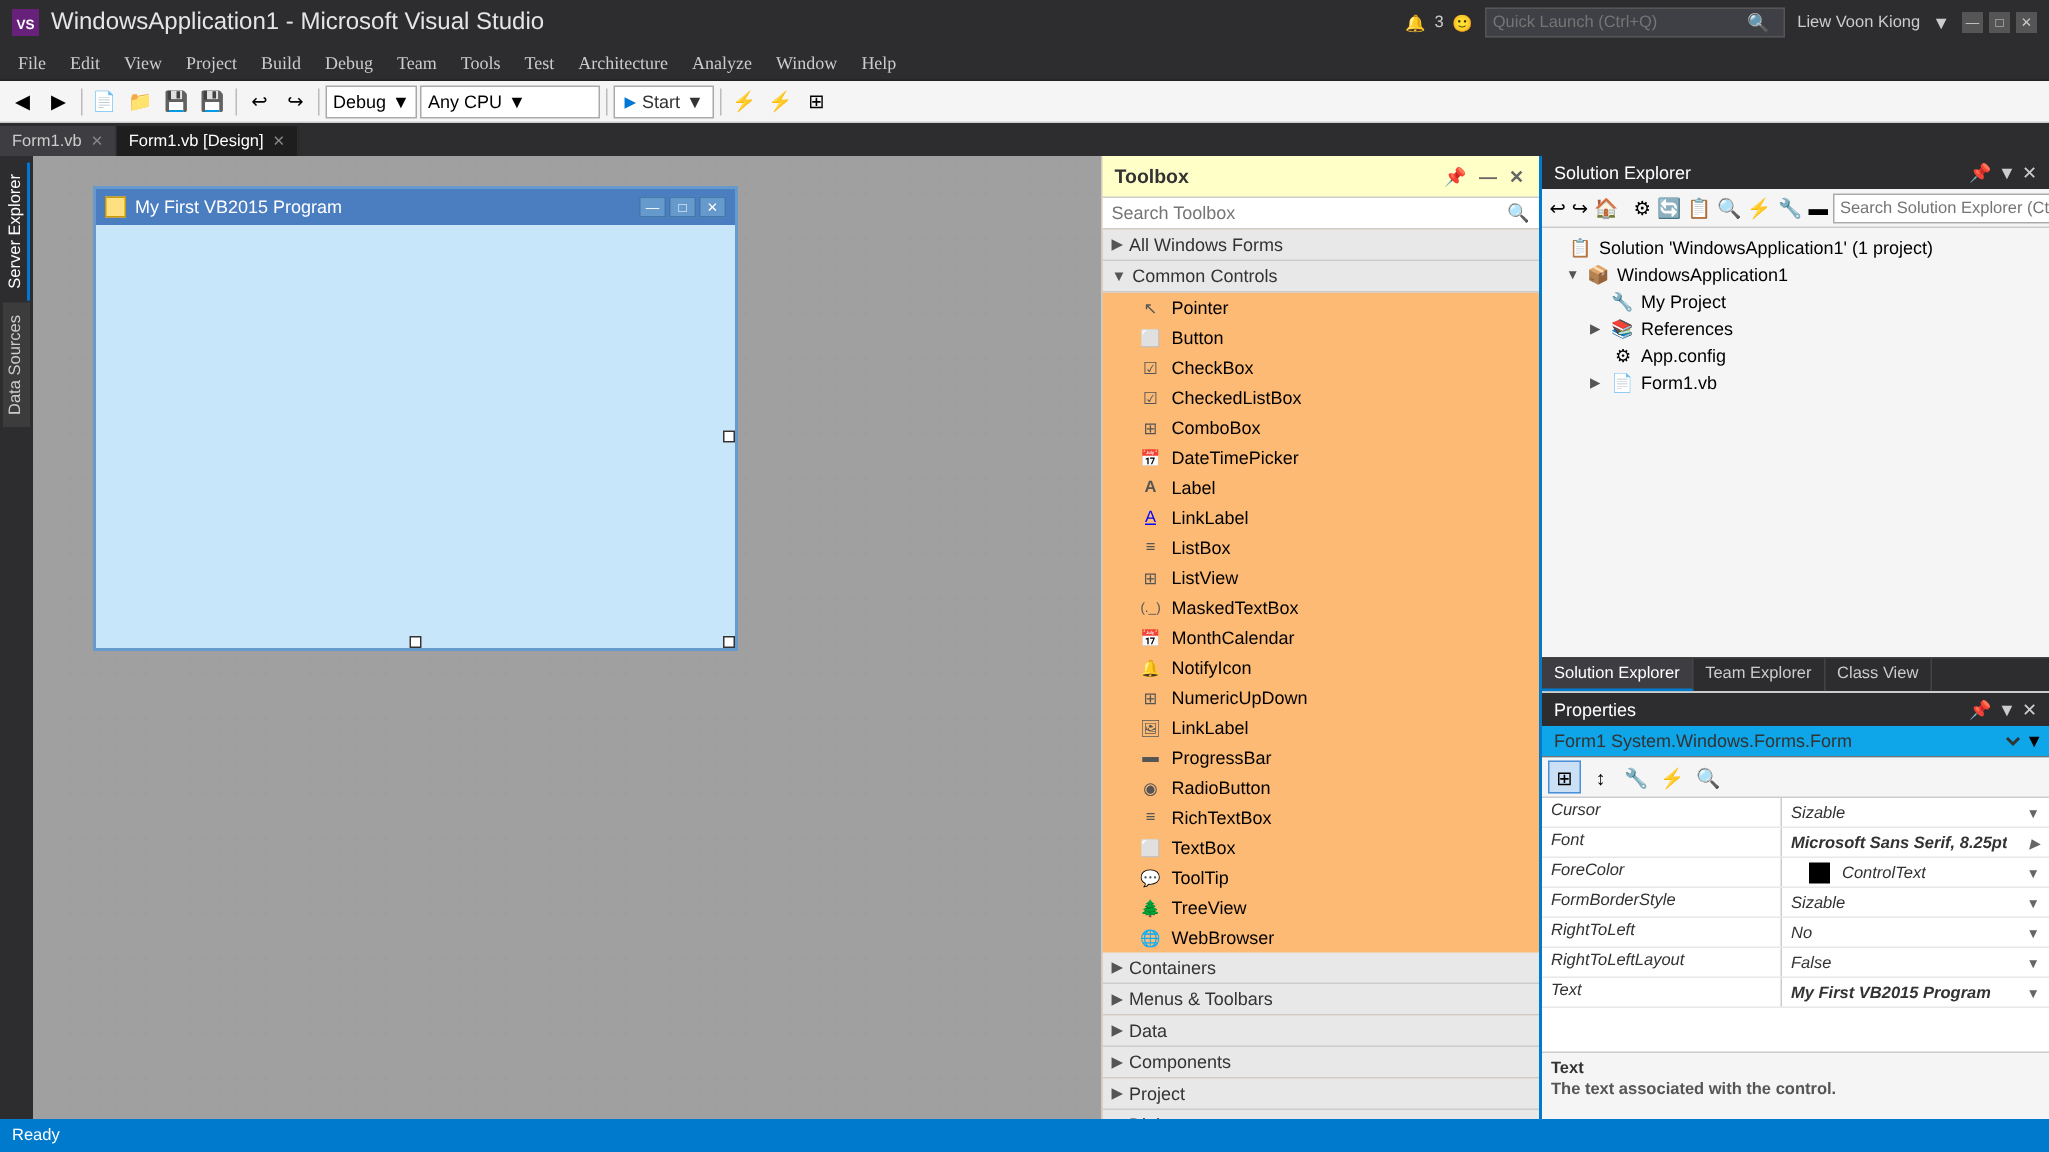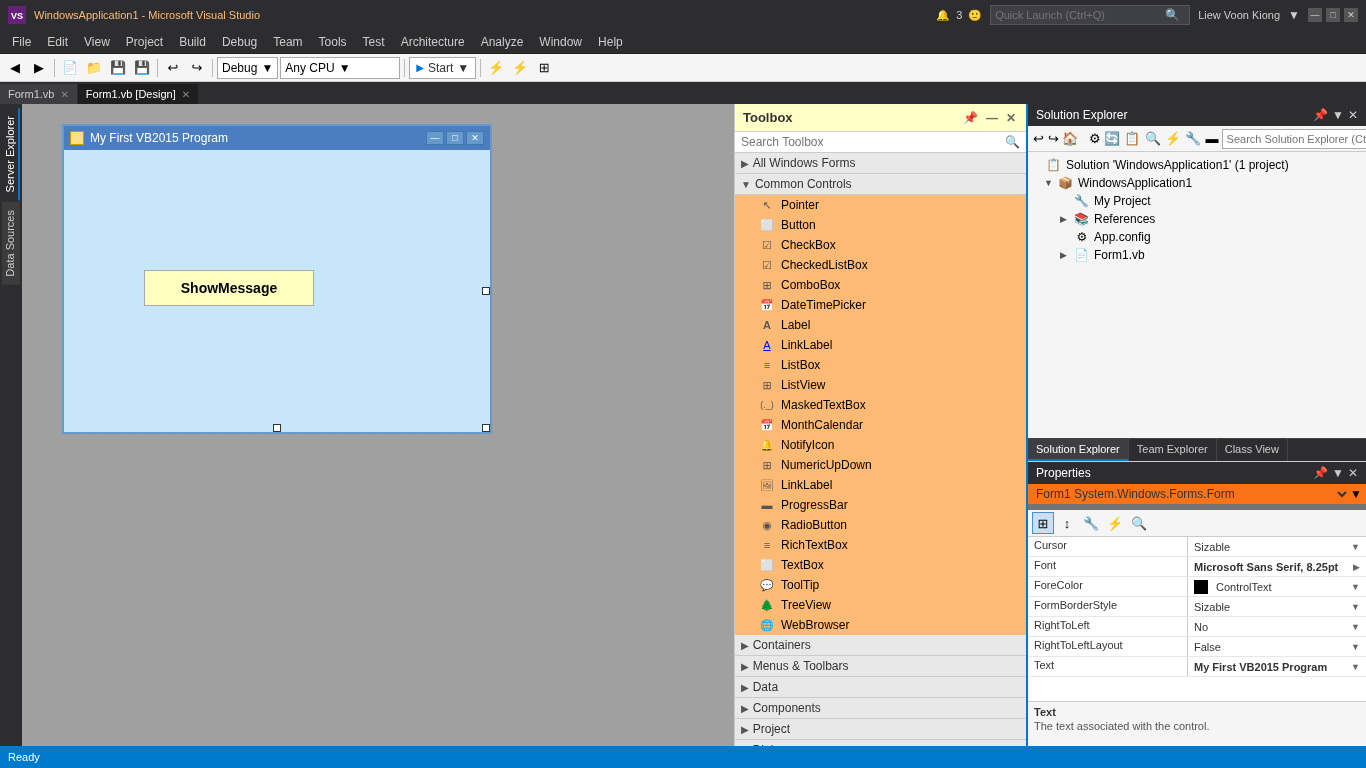--- a/index.html
+++ b/index.html
@@ -2,32 +2,32 @@
 <html><head>
   <meta charset="utf-8">
   <style>
     * { margin: 0; padding: 0; box-sizing: border-box; }
     body { font-family: 'Segoe UI', sans-serif; font-size: 12px; background: #f0f0f0; overflow: hidden; width: 1366px; height: 768px; }
 
     
     .title-bar { background: #2d2d30; color: #fff; height: 30px; display: flex; align-items: center; padding: 0 8px; justify-content: space-between; }
     .title-bar-left { display: flex; align-items: center; gap: 8px; }
     .title-bar-logo { width: 18px; height: 18px; background: #68217a; display: flex; align-items: center; justify-content: center; font-size: 10px; color: #fff; font-weight: bold; }
-    .title-bar-title { font-size: 11px; color: #fdba74; }
+    .title-bar-title { font-size: 16px; color: #e5e5e5; }
     .title-bar-right { display: flex; align-items: center; gap: 8px; }
     .title-bar-icons { display: flex; align-items: center; gap: 4px; }
     .title-icon { width: 14px; height: 14px; background: #555; display: flex; align-items: center; justify-content: center; font-size: 9px; color: #ccc; cursor: pointer; }
     .notification-area { display: flex; align-items: center; gap: 6px; color: #ccc; font-size: 11px; }
     .launch-box { display: flex; align-items: center; background: #3f3f46; border: 1px solid #555; height: 20px; width: 200px; }
     .launch-box input { background: transparent; border: none; color: #ccc; font-size: 11px; width: 170px; padding: 0 4px; outline: none; }
     .launch-box-icon { color: #888; padding: 0 4px; }
 
     
     .menu-bar { background: #2d2d30; color: #ccc; height: 24px; display: flex; align-items: center; padding: 0 4px; border-bottom: 1px solid #222; }
-    .menu-item { padding: 2px 8px; font-size: 12px; cursor: pointer; height: 24px; line-height: 20px; }
+    .menu-item { padding: 2px 8px; font-size: 12px; cursor: pointer; height: 24px; line-height: 20px; font-family: Liberation Serif, serif; }
 
     
     .toolbar { background: #f5f5f5; height: 28px; display: flex; align-items: center; padding: 0 4px; border-bottom: 1px solid #ccc; gap: 2px; }
     .toolbar-btn { width: 22px; height: 22px; display: flex; align-items: center; justify-content: center; font-size: 13px; cursor: pointer; border: 1px solid transparent; background: transparent; }
     .toolbar-sep { width: 1px; height: 18px; background: #bbb; margin: 0 2px; }
     .toolbar-dropdown { display: flex; align-items: center; background: #fff; border: 1px solid #aaa; height: 22px; padding: 0 4px; font-size: 12px; cursor: pointer; gap: 4px; }
     .start-btn { display: flex; align-items: center; background: #fff; border: 1px solid #aaa; height: 22px; padding: 0 6px; font-size: 12px; cursor: pointer; gap: 4px; color: #333; }
     .start-triangle { color: #0077d4; font-size: 10px; }
 
     
@@ -91,36 +91,36 @@
     .tree-icon { font-size: 12px; width: 16px; text-align: center; }
 
     
     .solution-tabs { display: flex; background: #2d2d30; border-top: 1px solid #444; }
     .solution-tab { padding: 4px 8px; font-size: 11px; color: #ccc; cursor: pointer; border-right: 1px solid #444; }
     .solution-tab.active { background: #3e3e42; color: #fff; border-bottom: 2px solid #007acc; }
 
     
     .properties-panel { height: 300px; background: #fff; border-top: 1px solid #ccc; display: flex; flex-direction: column; }
     .properties-header { background: #2d2d30; height: 22px; display: flex; align-items: center; padding: 0 8px; color: #fff; font-size: 12px; justify-content: space-between; }
-    .properties-object { display: flex; align-items: center; padding: 2px 4px; border-bottom: 6px solid #737373; background: #f97316; justify-content: center; }
+    .properties-object { display: flex; align-items: center; padding: 2px 4px; border-bottom: 1px solid #737373; background: #0ea5e9; justify-content: center; }
     .properties-object select { flex: 1; border: none; background: transparent; font-size: 12px; color: #333; outline: none; }
     .properties-toolbar { display: flex; gap: 2px; padding: 2px 4px; border-bottom: 1px solid #ccc; background: #f5f5f5; }
     .prop-tool-btn { width: 22px; height: 22px; display: flex; align-items: center; justify-content: center; font-size: 13px; cursor: pointer; border: 1px solid transparent; }
     .prop-tool-btn.active { background: #cce0f5; border-color: #4a90d9; }
-    .properties-list { flex: 1; overflow-y: auto; font-size: 11px; }
+    .properties-list { flex: 1; overflow-y: auto; font-size: 11px; font-style: italic; }
     .prop-row { display: flex; border-bottom: 1px solid #e8e8e8; height: 20px; }
     .prop-name { width: 160px; padding: 2px 6px; border-right: 1px solid #ccc; color: #333; overflow: hidden; white-space: nowrap; flex-shrink: 0; }
     .prop-value { flex: 1; padding: 2px 6px; color: #333; overflow: hidden; white-space: nowrap; display: flex; align-items: center; justify-content: space-between; }
     .prop-value-text { overflow: hidden; text-overflow: ellipsis; white-space: nowrap; }
     .prop-value-bold { font-weight: bold; }
     .prop-color-swatch { width: 14px; height: 14px; background: #000; display: inline-block; margin-right: 4px; vertical-align: middle; }
     .prop-dropdown-arrow { font-size: 9px; color: #666; }
     .properties-description { height: 60px; border-top: 1px solid #ccc; padding: 4px 6px; background: #f5f5f5; font-size: 11px; }
     .prop-desc-title { font-weight: bold; color: #333; margin-bottom: 2px; }
-    .prop-desc-text { color: #555; font-size: 11px; }
+    .prop-desc-text { color: #555; font-size: 11px; font-weight: bold; }
 
     
     .status-bar { background: #007acc; height: 22px; display: flex; align-items: center; padding: 0 8px; color: #fff; font-size: 11px; gap: 16px; position: fixed; bottom: 0; left: 0; right: 0; }
 
     
     ::-webkit-scrollbar { width: 10px; }
     ::-webkit-scrollbar-track { background: #f0f0f0; }
     ::-webkit-scrollbar-thumb { background: #aaa; }
   </style>
 </head>
@@ -232,21 +232,20 @@
           <div class="form-title-bar">
             <span class="form-title-bar-icon"></span>
             <span>My First VB2015 Program</span>
             <div class="form-title-buttons">
               <div class="form-title-btn">—</div>
               <div class="form-title-btn">□</div>
               <div class="form-title-btn">✕</div>
             </div>
           </div>
           <div class="form-body" style="position:relative;height:calc(100% - 24px);">
-            <div class="form-button">ShowMessage</div>
 
             <div class="resize-handle" style="bottom:0;left:50%;transform:translateX(-50%);"></div>
             <div class="resize-handle" style="bottom:0;right:0;"></div>
             <div class="resize-handle" style="right:0;top:50%;transform:translateY(-50%);"></div>
           </div>
         </div>
       </div>
 
       <div class="toolbox-panel">
         <div class="toolbox-header">
@@ -485,21 +484,21 @@
             <div class="prop-row">
               <div class="prop-name">Font</div>
               <div class="prop-value">
                 <span class="prop-value-text prop-value-bold">Microsoft Sans Serif, 8.25pt</span>
                 <span class="prop-dropdown-arrow">▶</span>
               </div>
             </div>
             <div class="prop-row">
               <div class="prop-name">ForeColor</div>
               <div class="prop-value">
-                <span style="display:flex;align-items:center;gap:4px;">
+                <span style="display:flex;align-items:center;gap:4px;margin-left:12px;">
                   <span class="prop-color-swatch" style="background:#000;"></span>
                   <span class="prop-value-text">ControlText</span>
                 </span>
                 <span class="prop-dropdown-arrow">▼</span>
               </div>
             </div>
             <div class="prop-row">
               <div class="prop-name">FormBorderStyle</div>
               <div class="prop-value">
                 <span class="prop-value-text">Sizable</span>

